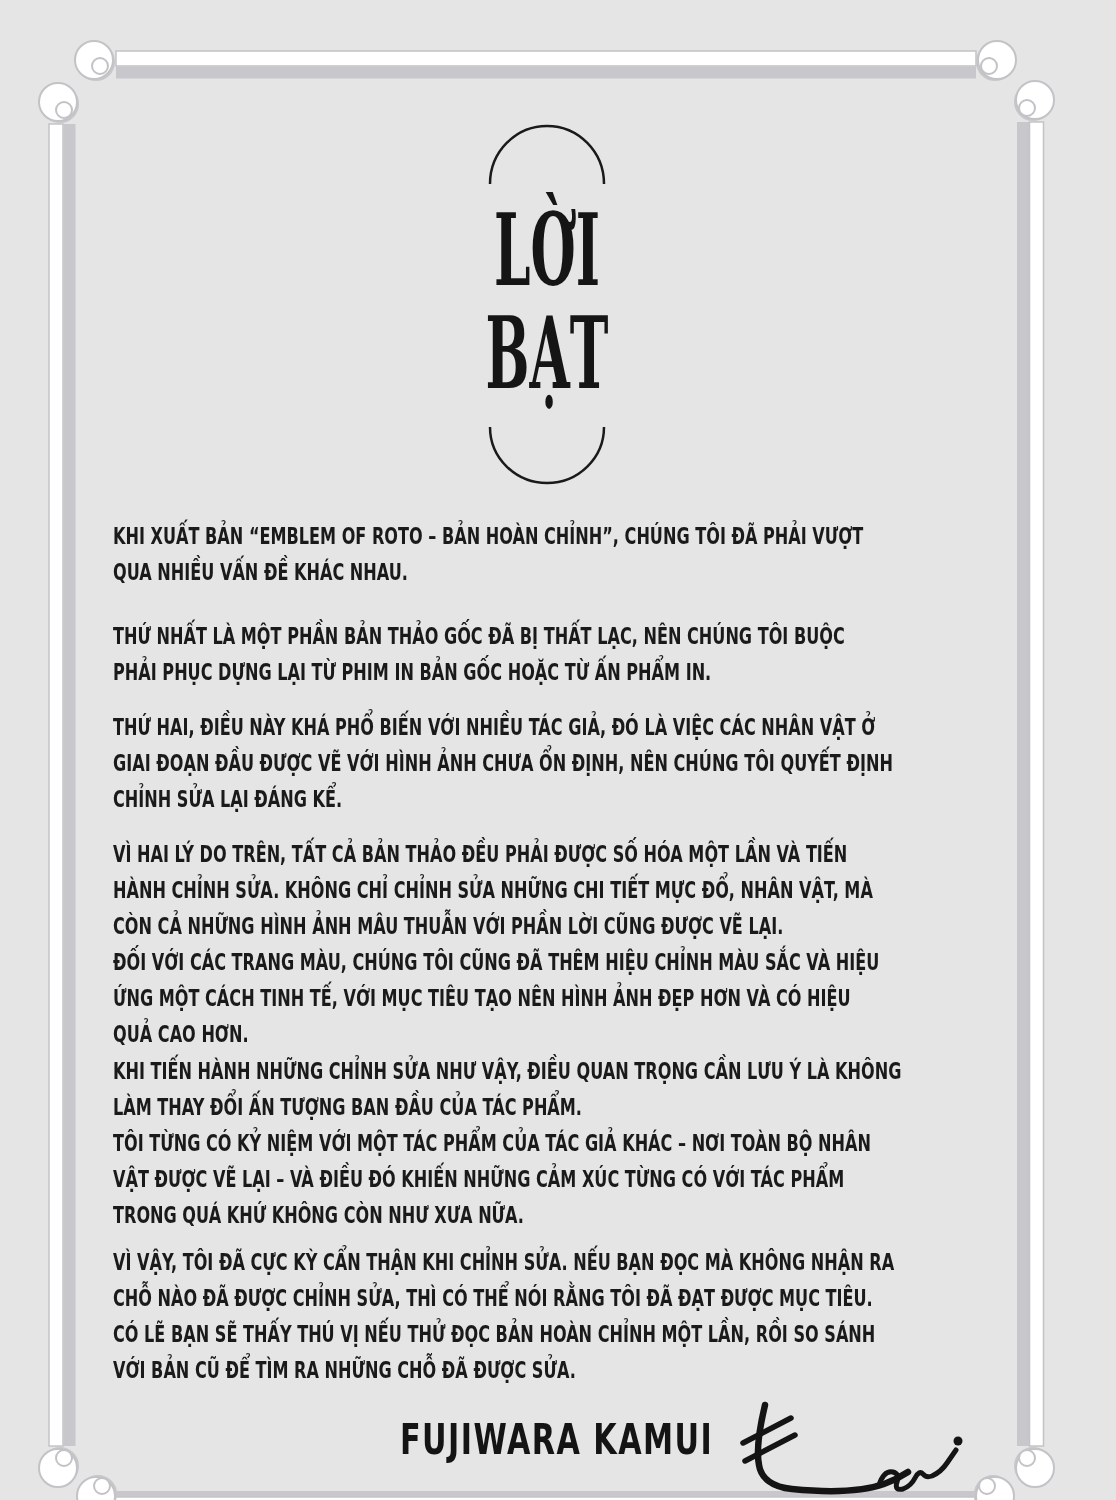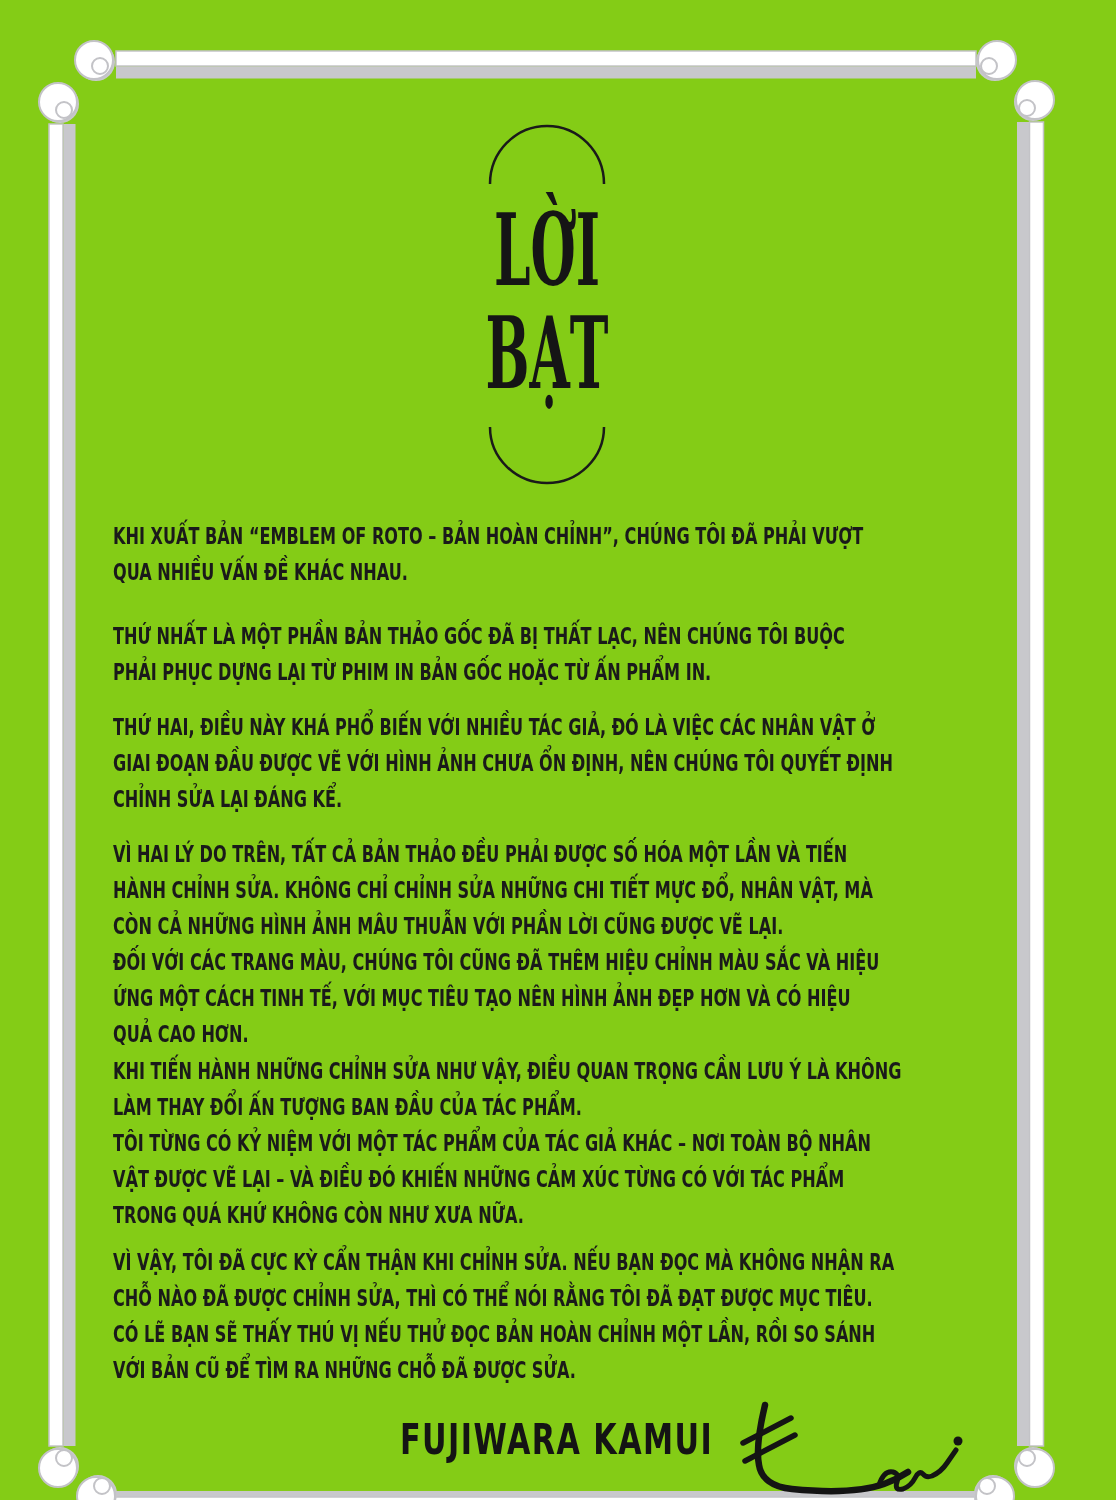--- a/index.html
+++ b/index.html
@@ -1,19 +1,19 @@
 <!DOCTYPE html>
 <html><head>
 <meta charset="utf-8">
 <style>
   html,body{margin:0;padding:0;background:#ffffff;}
   .page{
     position:relative;
     width:1116px;height:1500px;
-    background:#84cc16;
+    background:#e5e5e5;
     overflow:hidden;
     font-family:"DejaVu Sans",sans-serif;
   }
   .frame-svg{position:absolute;left:0;top:0;width:1116px;height:1500px;}
 
   
   .title-line{
     position:absolute;
     left:397px;width:300px;
     text-align:center;

